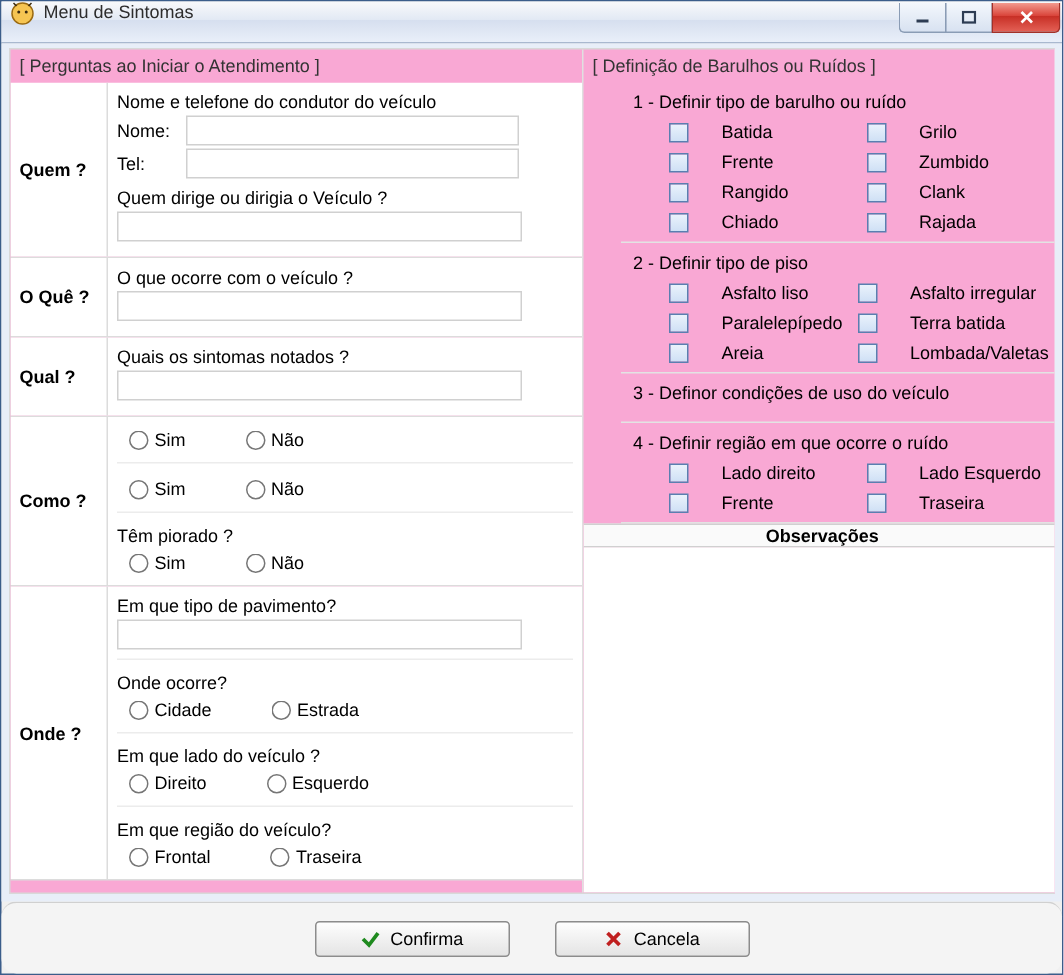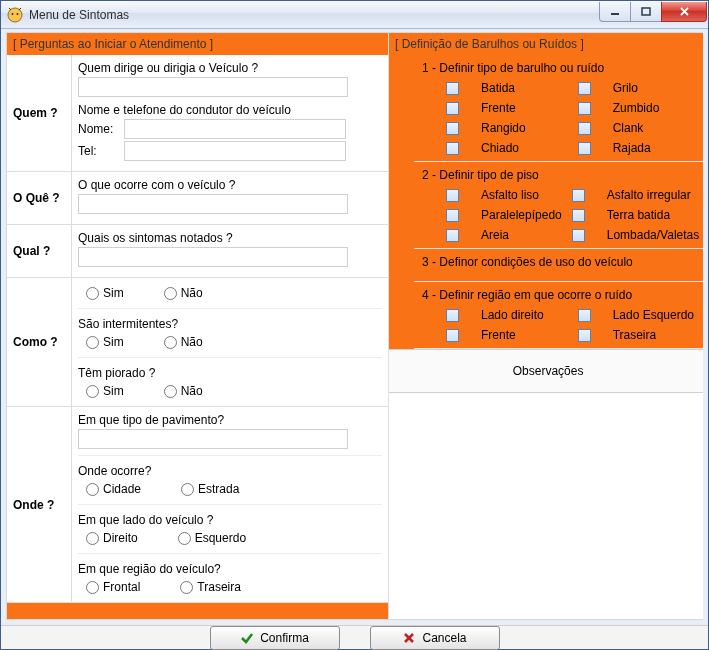--- a/index.html
+++ b/index.html
@@ -15,21 +15,21 @@
     width: 709px; height: 650px;
     border: 1px solid #3b5d8a;
     background: #f0f0f0;
     display: flex; flex-direction: column;
   }
   
   .titlebar {
     height: 28px;
     background: linear-gradient(#f8f9fb,#e2e9f4 45%,#d6dfef 46%,#e9eff9);
     border-bottom: 1px solid #a9b8cf;
-    display: flex; align-items: center;
+    display: flex; align-items: flex-start;
     padding-left: 6px;
   }
   .titlebar .icon {
     width:16px;height:16px;margin-right:6px;
     display:inline-flex;align-items:center;justify-content:center;
   }
   .titlebar .title { flex:1; color:#2d2d2d; }
   .win-buttons { display:flex; height:100%; align-items:flex-start; padding-top:1px; padding-right:1px;}
   .win-btn {
     width:32px;height:20px;
@@ -44,21 +44,21 @@
     border-color:#a33028;border-bottom-right-radius:4px;width:46px;
   }
   .win-btn svg{display:block}
   
   .client {
     flex:1; display:flex;
     border:5px solid #e8eef8; border-top:3px solid #e8eef8;
     background:#fff;
     overflow:hidden;
   }
-  .panes { flex:1; display:flex; background:#f97316; border:1px solid #d8d8d8;}
+  .panes { flex:1; display:flex; background:#f9a8d4; border:1px solid #d8d8d8;}
   .col { display:flex; flex-direction:column; }
   .colL { flex:0 0 382px; border-right:1px solid #e0e0e0; }
   .colR { flex:1;justify-content:center; }
   .section-header {
     padding:4px 6px;
     color:#333;
   }
   .scroll {
     overflow-y:scroll;
     flex:1;
@@ -98,33 +98,34 @@
   .check-item { display:flex; align-items:center; gap:22px;}
   .chk {
     width:13px;height:13px;
     border:1px solid #5a7fb0;
     background:linear-gradient(#eaf2fc,#cfe0f5);
     display:inline-block;
     flex-shrink:0;
   }
   .obs-header {
     text-align:center;
-    font-weight:normal;
-    padding:14px 0;
+    font-weight:bold;
+    padding:0 0;
     border-top:1px solid #d0d0d0;
     border-bottom:1px solid #d0d0d0;
     background:#fafafa;
   }
   .obs-body { flex:1; background:#fff; }
   
   .footer {
-    height:24px;
+    height:48px;
     display:flex; align-items:center; justify-content:center; gap:30px;
     background:#f4f4f4;
     border-top:1px solid #d0d0d0;
+    border-radius:10px;
   }
   .btn {
     width:130px;height:24px;
     border:1px solid #8c8c8c;border-radius:3px;
     background:linear-gradient(#fefefe,#e4e4e4);
     display:flex;align-items:center;justify-content:center;gap:6px;
     font-size:12px;
   }
   .btn svg{display:block}
   
@@ -170,33 +171,33 @@
     <div class="panes">
 
       <div class="col colL">
         <div class="section-header">[ Perguntas ao Iniciar o Atendimento ]</div>
         <div class="scroll">
 
           <div class="qrow">
             <div class="qside">Quem ?</div>
             <div class="qbody">
               <div class="block">
-                <div class="label">Quem dirige ou dirigia o Veículo ?</div>
-                <span class="input full"></span>
-              </div>
-              <div class="block">
                 <div class="label">Nome e telefone do condutor do veículo</div>
                 <div class="inline-row">
                   <span class="inline-label">Nome:</span>
                   <span class="input" style="width:222px"></span>
                 </div>
                 <div class="inline-row">
                   <span class="inline-label">Tel:</span>
                   <span class="input" style="width:222px"></span>
                 </div>
+              </div>
+              <div class="block">
+                <div class="label">Quem dirige ou dirigia o Veículo ?</div>
+                <span class="input full"></span>
               </div>
             </div>
           </div>
 
           <div class="qrow">
             <div class="qside">O Quê ?</div>
             <div class="qbody">
               <div class="block">
                 <div class="label">O que ocorre com o veículo ?</div>
                 <span class="input full"></span>
@@ -223,21 +224,20 @@
                       <input type="radio" name="c1" style="">
                       <span>Sim</span>
                     </label>
                   <label class="radio-opt">
                       <input type="radio" name="c1" style="">
                       <span>Não</span>
                     </label>
                 </div>
               </div>
               <div class="sub">
-                <div class="label">São intermitentes?</div>
                 <div class="radio-row">
                   <label class="radio-opt">
                       <input type="radio" name="c2" style="">
                       <span>Sim</span>
                     </label>
                   <label class="radio-opt">
                       <input type="radio" name="c2" style="">
                       <span>Não</span>
                     </label>
                 </div>

